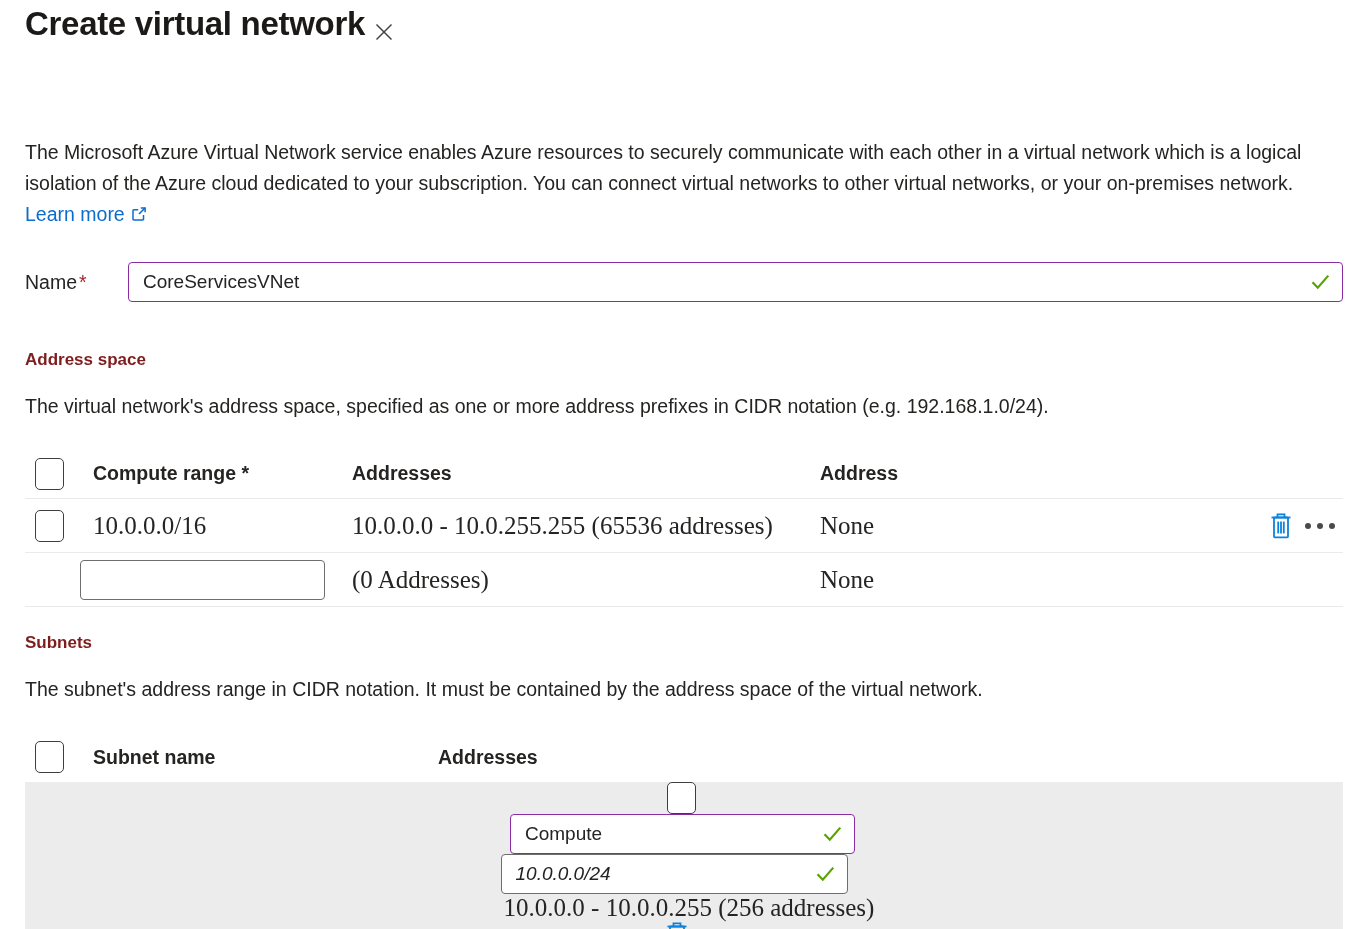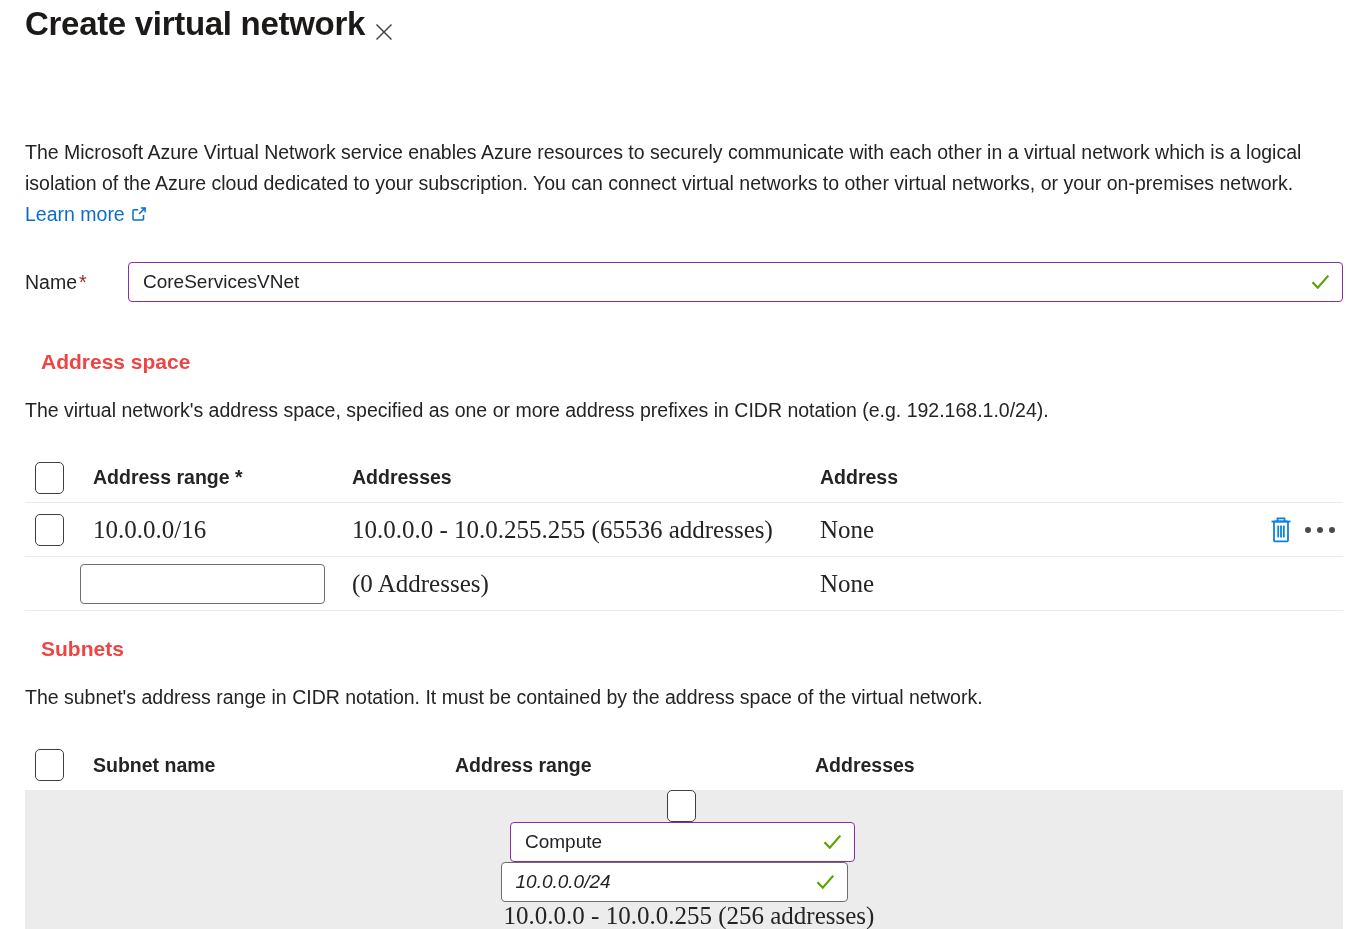--- a/index.html
+++ b/index.html
@@ -30,21 +30,21 @@
   .input {
     width: 100%; height: 40px; border-radius: 4px; background: #fff;
     border: 1px solid #6f6e6d; font: 19px "Liberation Sans", sans-serif;
     color: #252423; padding: 0 14px; outline: none;
   }
   .input.edited { border: 1.5px solid #8a2da5; }
   .input.has-check { padding-right: 44px; }
   .check-ic { position: absolute; right: 13px; top: 50%; transform: translateY(-50%); line-height: 0; }
 
   
-  .section-h { margin: 48px 0 0 16px; font-size: 21px; font-weight: 700; color: #ef4444; }
+  .section-h { margin: 48px 0 0 0; font-size: 17px; font-weight: 700; color: #7f1d1d; }
   .section-h.subnets { margin-top: 26px; }
   .desc { margin: 22px 0 0 0; font-size: 19.5px; line-height: 29px; }
 
   
   .table { margin-top: 28px; }
   .trow { display: flex; align-items: center; border-bottom: 1px solid #eaeaea; min-height: 54px; padding-left: 10px; }
   .thead { min-height: 50px; font-weight: 700; font-size: 19.5px; }
   .trow .td { font-size: 25px; font-family: Liberation Serif, serif; }
   .cb-cell { width: 45px; flex: none; }
   .checkbox { width: 29px; height: 32px; border: 1.5px solid #3f3e3c; border-radius: 5px; background: #fff; cursor: pointer; }
@@ -109,21 +109,21 @@
   </div>
 
   <h2 class="section-h">Address space</h2>
   <p class="desc">The virtual network's address space, specified as one or more address prefixes in CIDR notation (e.g. 192.168.1.0/24).</p>
 
   <div class="table">
     <div class="trow thead">
       <div class="cb-cell">
           <div class="checkbox"></div>
         </div>
-      <div class="at-c1 indent">Address range *</div>
+      <div class="at-c1 indent">Compute range *</div>
       <div class="at-c2">Addresses</div>
       <div class="at-c3">Address</div>
       <div class="actions"></div>
     </div>
 
     <div class="trow">
       <div class="cb-cell">
           <div class="checkbox"></div>
         </div>
       <div class="at-c1 td indent">10.0.0.0/16</div>
@@ -163,21 +163,20 @@
 
   <h2 class="section-h subnets">Subnets</h2>
   <p class="desc">The subnet's address range in CIDR notation. It must be contained by the address space of the virtual network.</p>
 
   <div class="table">
     <div class="trow thead" style="border-bottom:none;">
       <div class="cb-cell">
           <div class="checkbox"></div>
         </div>
       <div class="st-c1 indent">Subnet name</div>
-      <div class="st-c2 indent2">Address range</div>
       <div class="st-c3">Addresses</div>
       <div class="actions"></div>
     </div>
 
     <div class="trow highlight">
       <div class="cb-cell">
           <div class="checkbox"></div>
         </div>
       <div class="st-c1">
         <div class="input-wrap in-345">

